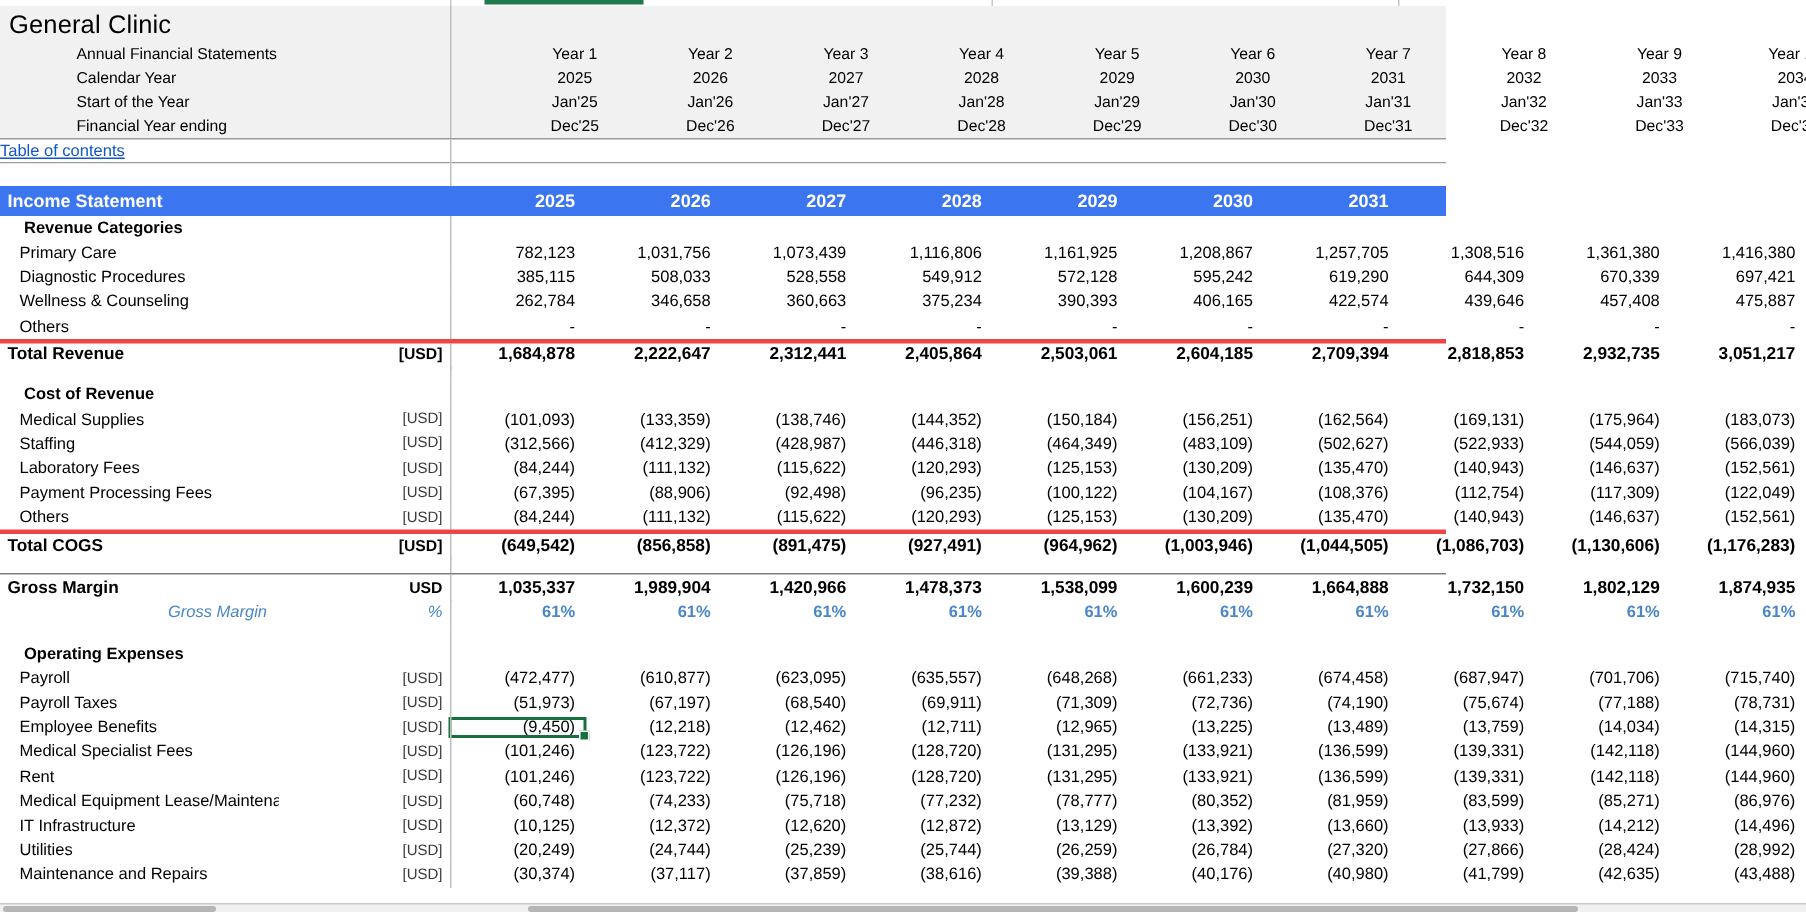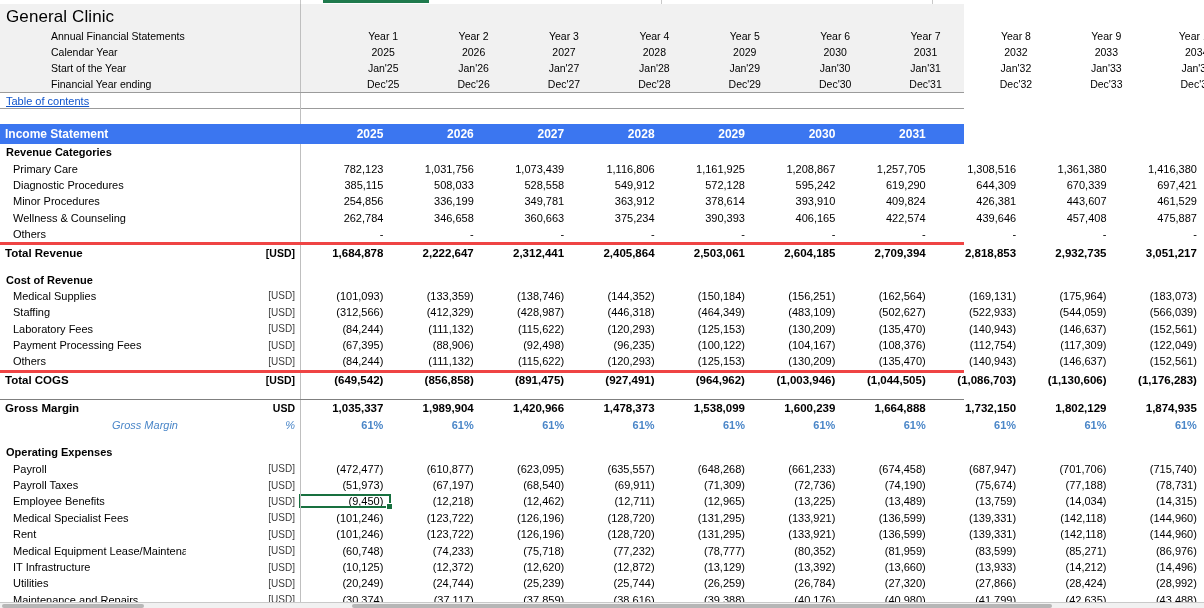--- a/index.html
+++ b/index.html
@@ -108,21 +108,21 @@
   .subrow .c-label { padding-left: 13px; margin-left: 38px; }
   .subrow .c-data { font-size: 10.5px; text-align: center; padding-right: 0; }
 
   
   #r-toc {
     height: 17px;
     background: #ffffff;
     border-top: 1px solid #9b9b9b;
     border-bottom: 1px solid #9b9b9b;
   }
-  #r-toc .c-label { padding-left: 6px; }
+  #r-toc .c-label { padding-left: 0; }
   #toc-link {
     color: #1155cc;
     text-decoration: underline;
     font-size: 11px;
     cursor: pointer;
   }
 
   
   .spacer { height: 15px; background: #ffffff; }
 
@@ -137,21 +137,21 @@
   #r-section .c-label { padding-left: 5px; }
   #r-section .c-data { padding-right: 7px; }
 
   
   .drow { height: 16.4px; font-size: 11px; }
   .drow .c-label { padding-left: 13px; }
   .drow .c-unit { color: #3a3a3a; font-size: 10px; }
 
   
   .grouphead { height: 16.4px; font-weight: bold; font-size: 11px; }
-  .grouphead .c-label { padding-left: 6px; }
+  .grouphead .c-label { padding-left: 16px; }
 
   
   .totalrow {
     height: 18px;
     font-weight: bold;
     font-size: 11.5px;
     border-top: 3px solid #ef4444;
   }
   .totalrow .c-label { padding-left: 5px; }
   .totalrow .c-unit { font-size: 10.5px; color: #000; font-weight: bold; }
@@ -344,35 +344,20 @@
         <div class="c-data">549,912</div>
         <div class="c-data">572,128</div>
         <div class="c-data">595,242</div>
         <div class="c-data">619,290</div>
         <div class="c-data">644,309</div>
         <div class="c-data">670,339</div>
         <div class="c-data">697,421</div>
         <div class="vsep" style="top: 0px; height: 16.4px;"></div>
       </div>
       <div class="row drow">
-        <div class="c-label">Minor Procedures</div>
-        <div class="c-unit"></div>
-        <div class="c-data">254,856</div>
-        <div class="c-data">336,199</div>
-        <div class="c-data">349,781</div>
-        <div class="c-data">363,912</div>
-        <div class="c-data">378,614</div>
-        <div class="c-data">393,910</div>
-        <div class="c-data">409,824</div>
-        <div class="c-data">426,381</div>
-        <div class="c-data">443,607</div>
-        <div class="c-data">461,529</div>
-        <div class="vsep" style="top: 0px; height: 16.4px;"></div>
-      </div>
-      <div class="row drow">
         <div class="c-label">Wellness &amp; Counseling</div>
         <div class="c-unit"></div>
         <div class="c-data">262,784</div>
         <div class="c-data">346,658</div>
         <div class="c-data">360,663</div>
         <div class="c-data">375,234</div>
         <div class="c-data">390,393</div>
         <div class="c-data">406,165</div>
         <div class="c-data">422,574</div>
         <div class="c-data">439,646</div>

